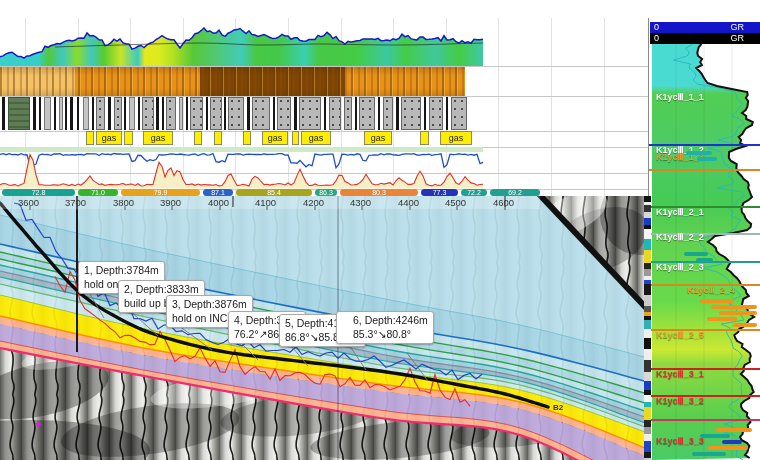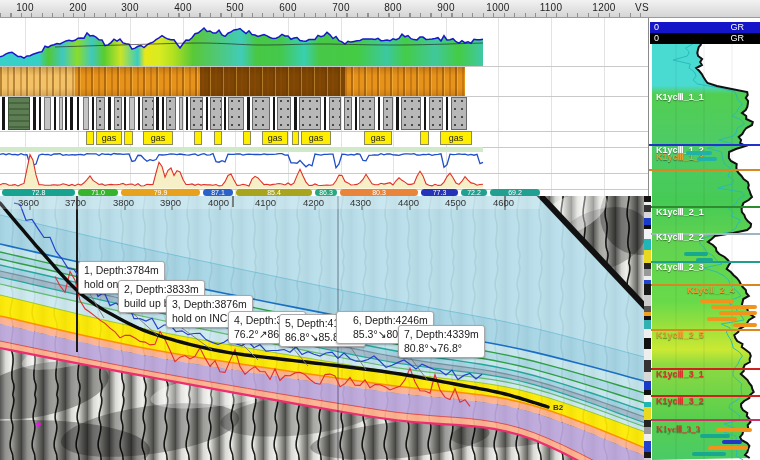--- a/index.html
+++ b/index.html
@@ -24,36 +24,20 @@
   .hdr .r{position:absolute;right:16px;}
   .marker-line{position:absolute;left:649px;width:111px;height:2px;}
   .marker-label{position:absolute;left:656px;font-size:9px;font-weight:bold;text-shadow:0 1px 1px rgba(0,0,0,.4);white-space:nowrap;}
   .flag{position:absolute;height:4px;border-radius:2px;}
   .blk{position:absolute;left:644px;width:7px;}
 </style>
 </head>
 <body>
 
 <div id="app">
-  <div id="ruler" class="abs">
-    <div id="ruler-ticks"></div>
-  <span class="ruler-num" style="left: 25px;">100</span>
-      <span class="ruler-num" style="left: 78px;">200</span>
-      <span class="ruler-num" style="left: 130px;">300</span>
-      <span class="ruler-num" style="left: 183px;">400</span>
-      <span class="ruler-num" style="left: 235px;">500</span>
-      <span class="ruler-num" style="left: 288px;">600</span>
-      <span class="ruler-num" style="left: 341px;">700</span>
-      <span class="ruler-num" style="left: 393px;">800</span>
-      <span class="ruler-num" style="left: 446px;">900</span>
-      <span class="ruler-num" style="left: 498px;">1000</span>
-      <span class="ruler-num" style="left: 551px;">1100</span>
-      <span class="ruler-num" style="left: 604px;">1200</span>
-      <span class="ruler-num" style="left: 642px;">VS</span>
-    </div>
   <div id="logs"></div>
   <div id="seis-holder" class="abs" style="left:0;top:196px;width:648px;height:264px;"><svg width="648" height="264" viewBox="0 196 648 264">
         <defs>
           <linearGradient id="tg" x1="0" y1="0" x2="1" y2="0">
             <stop offset="0" stop-color="#7a7a76"></stop>
             <stop offset="0.25" stop-color="#d8d8d4"></stop>
             <stop offset="0.5" stop-color="#f0f0ec"></stop>
             <stop offset="0.7" stop-color="#b0b0aa"></stop>
             <stop offset="1" stop-color="#5a5a56"></stop>
           </linearGradient>
@@ -303,24 +287,20 @@
       <div>76.2°↗86.0°</div>
     </div>
     <div class="anno" style="left: 279px; top: 314px; position: absolute;">
       <div>5, Depth:4163m</div>
       <div>86.8°↘85.8°</div>
     </div>
     <div class="anno" style="left: 336px; top: 311px; position: absolute; padding-left: 16px;">
       <div>6, Depth:4246m</div>
       <div>85.3°↘80.8°</div>
     </div>
-    <div class="anno" style="left: 398px; top: 325px; position: absolute;">
-      <div>7, Depth:4339m</div>
-      <div>80.8°↘76.8°</div>
-    </div>
     <svg width="112" height="416" viewBox="648 44 112 416" style="position:absolute;left:648px;top:44px;">
       <defs>
         <linearGradient id="prg" x1="0" y1="44" x2="0" y2="460" gradientUnits="userSpaceOnUse">
           <stop offset="0" stop-color="#40d8d0"></stop>
           <stop offset="0.1" stop-color="#40d8d0"></stop>
           <stop offset="0.12" stop-color="#48cc48"></stop>
           <stop offset="0.25" stop-color="#44c860"></stop>
           <stop offset="0.38" stop-color="#3cc84c"></stop>
           <stop offset="0.47" stop-color="#58d048"></stop>
           <stop offset="0.62" stop-color="#60d840"></stop>
@@ -352,21 +332,21 @@
     <div class="marker-label" style="top: 262px; color: rgb(255, 255, 255); position: absolute;">K1ycⅢ_2_3</div>
     <div class="marker-line" style="top: 284px; background: rgb(216, 136, 32); position: absolute;"></div>
     <div class="marker-label" style="top: 285px; color: rgb(232, 160, 48); position: absolute; margin-left: 31px;">K1ycⅢ_2_4</div>
     <div class="marker-line" style="top: 329px; background: rgb(216, 136, 32); position: absolute;"></div>
     <div class="marker-label" style="top: 330px; color: rgb(232, 160, 48); position: absolute;">K1ycⅢ_2_5</div>
     <div class="marker-line" style="top: 368px; background: rgb(204, 34, 34); position: absolute;"></div>
     <div class="marker-label" style="top: 369px; color: rgb(224, 48, 48); position: absolute;">K1ycⅢ_3_1</div>
     <div class="marker-line" style="top: 395px; background: rgb(204, 34, 34); position: absolute;"></div>
     <div class="marker-label" style="top: 396px; color: rgb(224, 48, 48); position: absolute;">K1ycⅢ_3_2</div>
     <div class="marker-line" style="top: 419px; background: rgb(204, 51, 102); position: absolute;"></div>
-    <div class="marker-label" style="top: 424px; color: rgb(224, 48, 48); position: absolute; font-family: Liberation Serif, serif;">K1ycⅢ_3_3</div>
+    <div class="marker-label" style="top: 436px; color: rgb(224, 48, 48); position: absolute;">K1ycⅢ_3_3</div>
     <div class="flag" style="left: 686px; top: 151px; width: 26px; background: rgb(32, 178, 170); position: absolute;"></div>
     <div class="flag" style="left: 697px; top: 157px; width: 20px; background: rgb(32, 178, 170); position: absolute;"></div>
     <div class="flag" style="left: 684px; top: 252px; width: 24px; background: rgb(24, 168, 144); position: absolute;"></div>
     <div class="flag" style="left: 696px; top: 258px; width: 17px; background: rgb(24, 168, 144); position: absolute;"></div>
     <div class="flag" style="left: 700px; top: 299px; width: 34px; background: rgb(240, 148, 30); position: absolute;"></div>
     <div class="flag" style="left: 711px; top: 305px; width: 46px; background: rgb(240, 148, 30); position: absolute;"></div>
     <div class="flag" style="left: 719px; top: 311px; width: 38px; background: rgb(240, 148, 30); position: absolute;"></div>
     <div class="flag" style="left: 707px; top: 317px; width: 30px; background: rgb(240, 148, 30); position: absolute;"></div>
     <div class="flag" style="left: 733px; top: 323px; width: 24px; background: rgb(240, 148, 30); position: absolute;"></div>
     <div class="flag" style="left: 716px; top: 428px; width: 36px; background: rgb(240, 148, 30); position: absolute;"></div>

